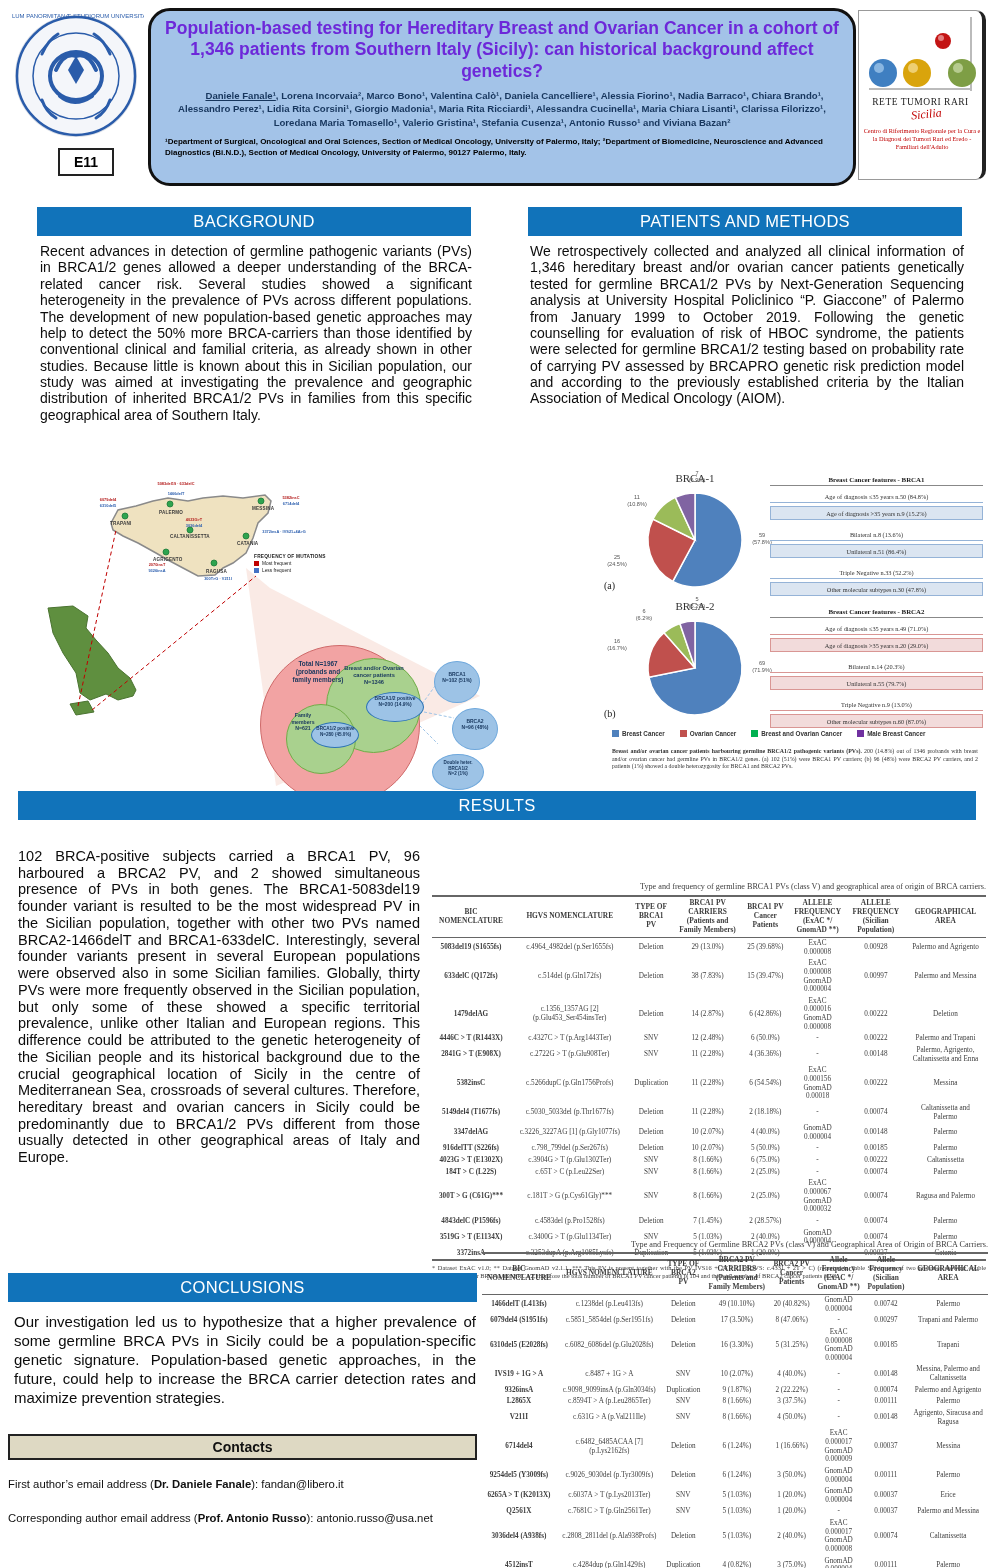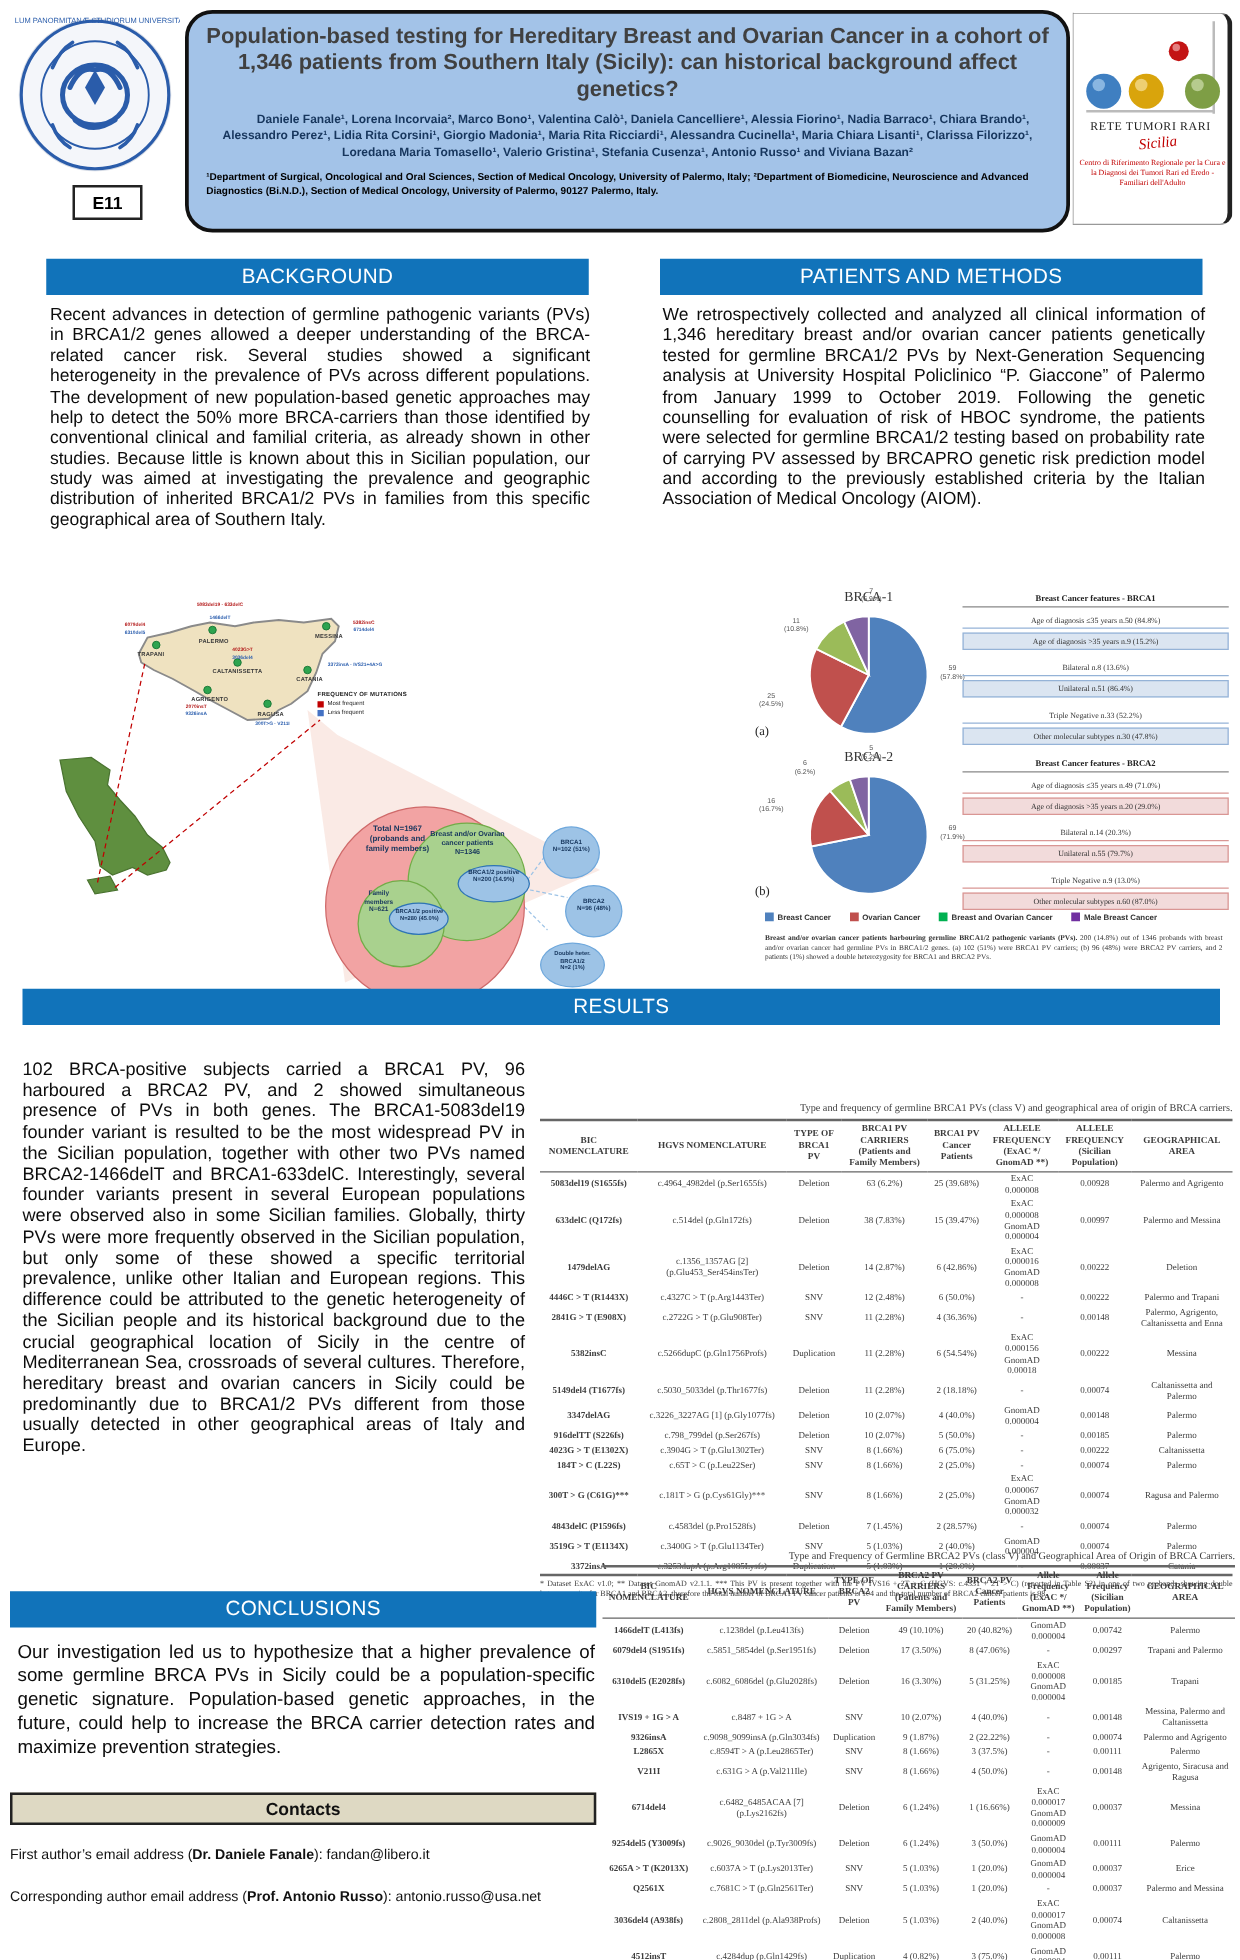--- a/index.html
+++ b/index.html
@@ -6,23 +6,23 @@
   .poster{position:relative;width:992px;height:1568px;background:#ffffff;font-family:"Liberation Sans",sans-serif;overflow:hidden;margin:0 auto;}
   .abs{position:absolute;}
   .pre{white-space:pre-line;}
 
   
   .seal-wrap{left:12px;top:4px;width:132px;height:182px;}
   .e11{left:58px;top:148px;width:52px;height:24px;border:2px solid #222;background:#fff;
        font-weight:bold;font-size:14px;text-align:center;line-height:24px;}
   .title-box{left:148px;top:8px;width:708px;height:178px;background:#a3c3e8;border:3px solid #111;
              border-radius:22px;box-sizing:border-box;padding:7px 14px 4px 14px;text-align:center;}
-  .title-main{color:#404040;font-weight:bold;font-size:17.5px;line-height:1.22;}
+  .title-main{color:#6d28d9;font-weight:bold;font-size:17.5px;line-height:1.22;}
   .authors{color:#17365d;font-weight:bold;font-size:9.6px;line-height:1.4;margin-top:7px;}
-  .authors .u{margin-left:25px;}
+  .authors .u{text-decoration:underline;margin-left:25px;}
   .affil{color:#000;font-weight:bold;font-size:8px;line-height:1.3;margin-top:8px;text-align:left;}
   .rtr-box{left:858px;top:10px;width:128px;height:170px;background:#fff;border:1px solid #999;
            border-right:4px solid #222;border-radius:0 10px 10px 0;box-sizing:border-box;text-align:center;}
   .rtr-name{position:absolute;top:86px;width:100%;font-family:"Liberation Serif",serif;font-size:9.5px;letter-spacing:.5px;color:#222;}
   .rtr-region{position:absolute;top:96px;left:52px;font-family:"Liberation Serif",serif;font-style:italic;font-size:12px;color:#c00000;transform:rotate(-6deg);}
   .rtr-sub{position:absolute;top:116px;left:4px;width:118px;font-family:"Liberation Serif",serif;font-size:6.3px;line-height:1.25;color:#c00000;}
 
   
   .bar{background:#1173ba;color:#fff;font-weight:normal;font-size:16.5px;text-align:center;
        line-height:29px;height:29px;letter-spacing:.3px;}
@@ -311,21 +311,21 @@
 Population)</th>
             <th>GEOGRAPHICAL
 AREA</th>
           </tr>
         </thead>
       <tbody>
           <tr>
             <td>5083del19 (S1655fs)</td>
             <td>c.4964_4982del (p.Ser1655fs)</td>
             <td>Deletion</td>
-            <td>63 (6.2%)</td>
+            <td>29 (13.0%)</td>
             <td>25 (39.68%)</td>
             <td>ExAC
 0.000008</td>
             <td>0.00928</td>
             <td>Palermo and Agrigento</td>
           </tr>
           <tr>
             <td>633delC (Q172fs)</td>
             <td>c.514del (p.Gln172fs)</td>
             <td>Deletion</td>

